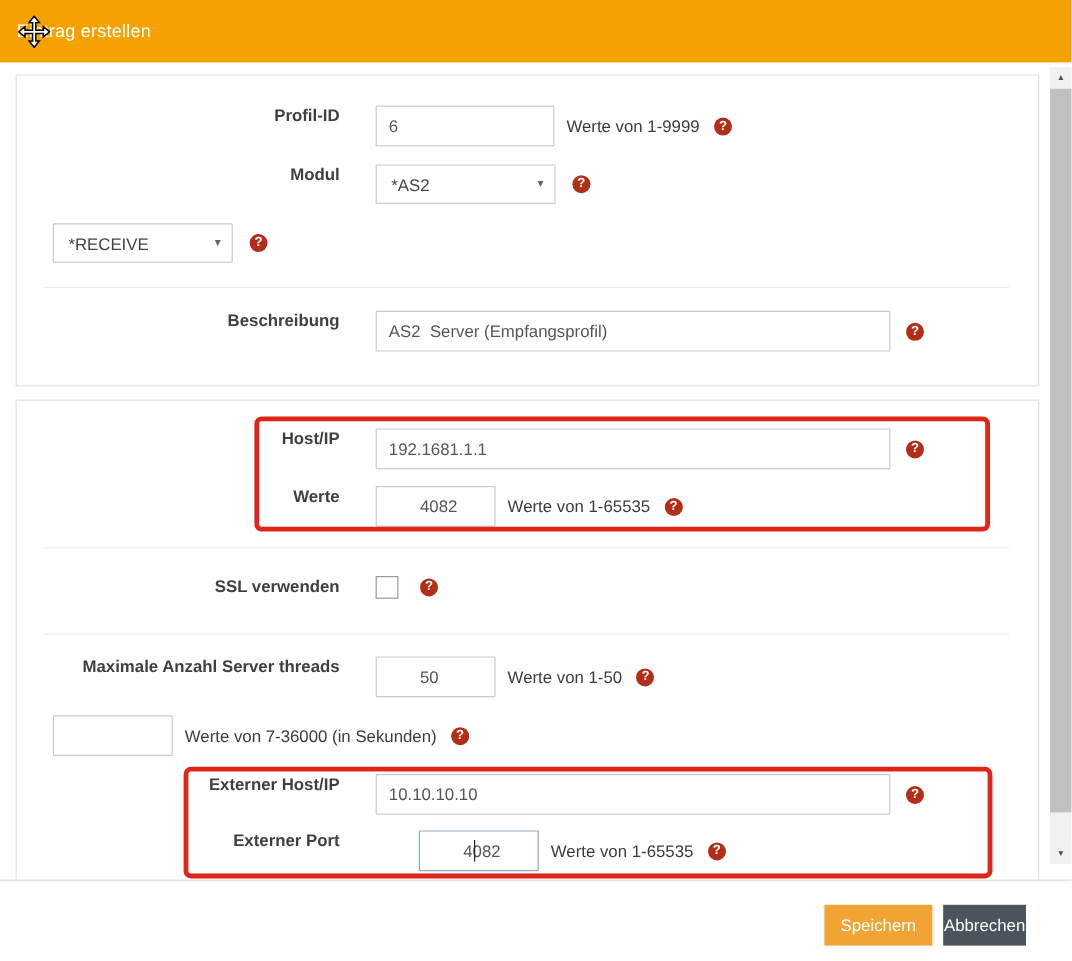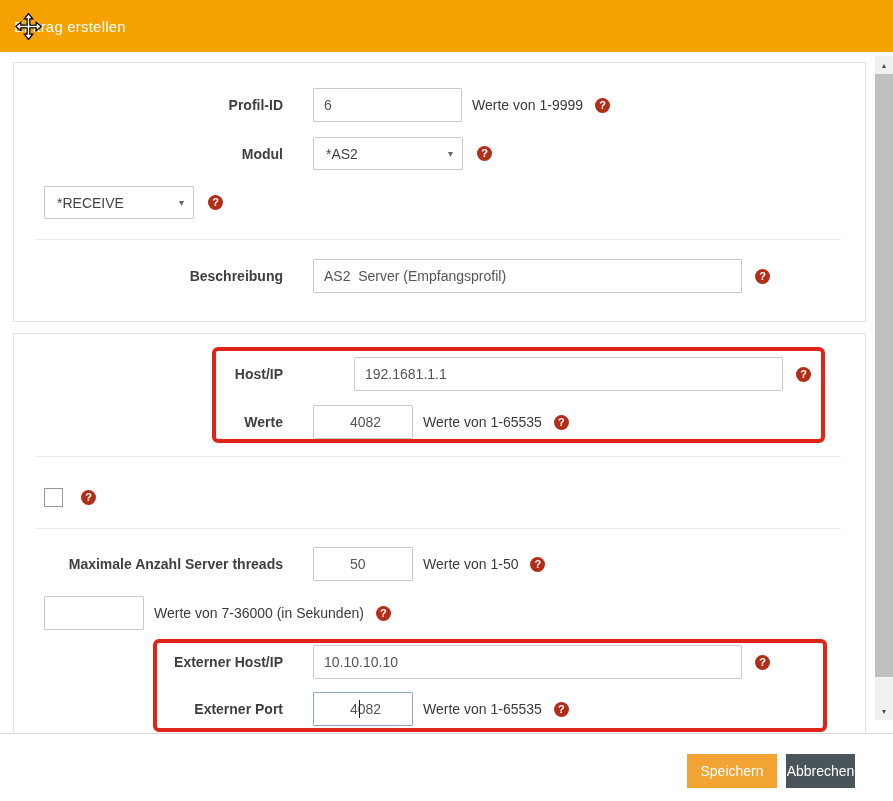--- a/index.html
+++ b/index.html
@@ -26,21 +26,21 @@
   
   .panel {
     position: absolute; left: 13px; width: 853px;
     border: 1px solid #E2E2E2; background: #ffffff;
   }
   #panel1 { top: 62px; height: 260px; }
   #panel2 { top: 333px; height: 400px; border-bottom: none; }
 
   .form-row {
     position: absolute; left: 0; right: 0;
-    display: flex; align-items: center; height: 34px;
+    display: flex; align-items: flex-start; height: 34px;
   }
   .form-label {
     width: 269px; text-align: right;
     font-size: 14px; font-weight: bold; color: #3F3F3F;
     flex-shrink: 0;
   }
   .field { margin-left: 30px; display: flex; align-items: center; }
 
   .txt {
     height: 34px; border: 1px solid #CBCBCB; border-radius: 1px;
@@ -175,40 +175,41 @@
     <div class="form-label">Beschreibung</div>
     <div class="field">
       <input class="txt lg" type="text" value="AS2  Server (Empfangsprofil)" style="">
       <span class="help-icon help-tight">?</span>
     </div>
   </div>
 </div>
 
 <div class="panel" id="panel2">
 
-  <div class="form-row" style="top:23px;gap:41px;">
+  <div class="form-row" style="top:23px;">
     <div class="form-label">Host/IP</div>
     <div class="field">
       <input class="txt lg" type="text" value="192.1681.1.1" style="">
       <span class="help-icon help-tight">?</span>
     </div>
   </div>
 
   <div class="form-row" style="top:71px;">
     <div class="form-label">Werte</div>
     <div class="field">
       <input class="txt xs" type="text" value="4082" style="">
       <span class="hint">Werte von 1-65535</span>
       <span class="help-icon">?</span>
     </div>
   </div>
 
   <div class="sep" style="top:122px;"></div>
 
   <div class="form-row" style="top:146px;">
+    <div class="form-label">SSL verwenden</div>
     <div class="field">
       <span class="checkbox"></span>
       <span class="help-icon" style="margin-left:18px;">?</span>
     </div>
   </div>
 
   <div class="sep" style="top:194px;"></div>
 
   <div class="form-row" style="top:213px;">
     <div class="form-label">Maximale Anzahl Server threads</div>
@@ -228,21 +229,21 @@
   </div>
 
   <div class="form-row" style="top:311px;">
     <div class="form-label">Externer Host/IP</div>
     <div class="field">
       <input class="txt lg" type="text" value="10.10.10.10" style="">
       <span class="help-icon help-tight">?</span>
     </div>
   </div>
 
-  <div class="form-row" style="top:358px;">
+  <div class="form-row" style="top:358px;gap:36px;">
     <div class="form-label">Externer Port</div>
     <div class="field">
       <span class="field-wrap">
         <input class="txt xs focused" type="text" value="4082" style="">
         <span class="caret"></span>
       </span>
       <span class="hint">Werte von 1-65535</span>
       <span class="help-icon">?</span>
     </div>
   </div>

